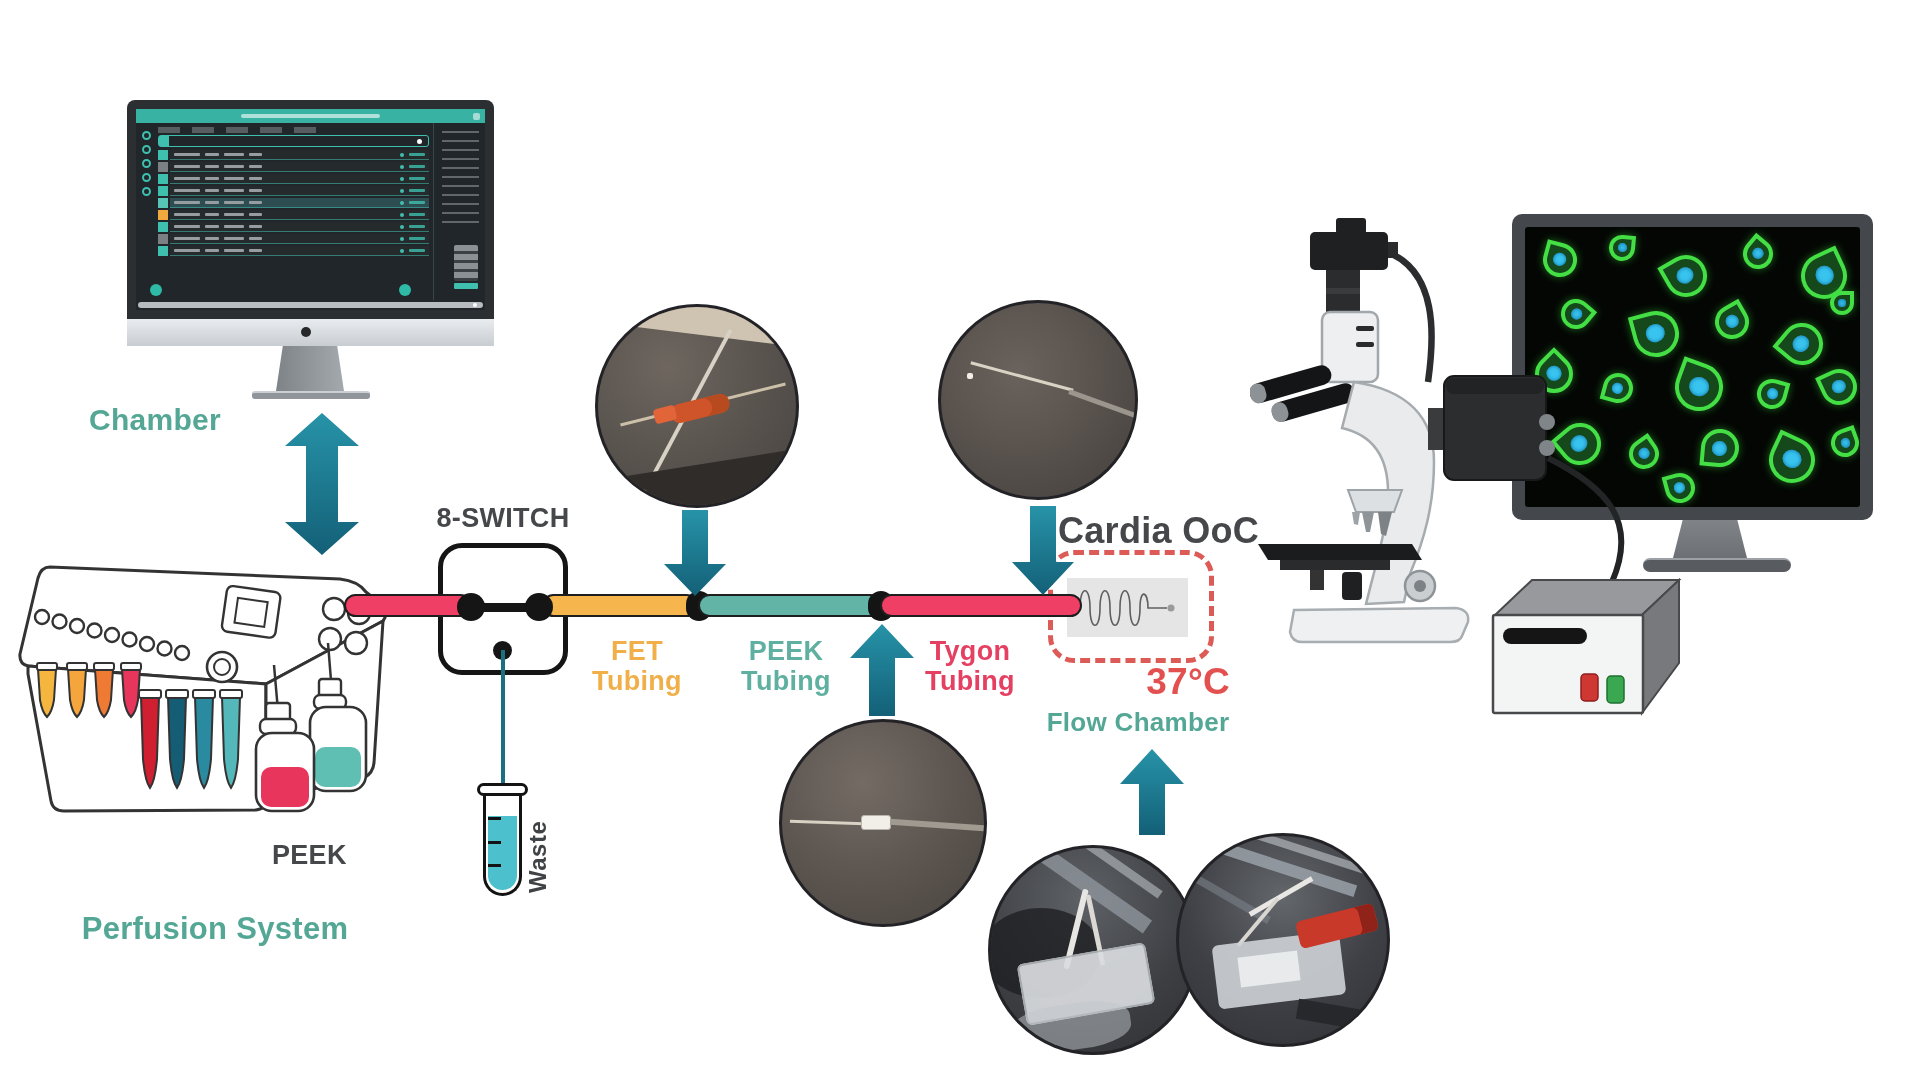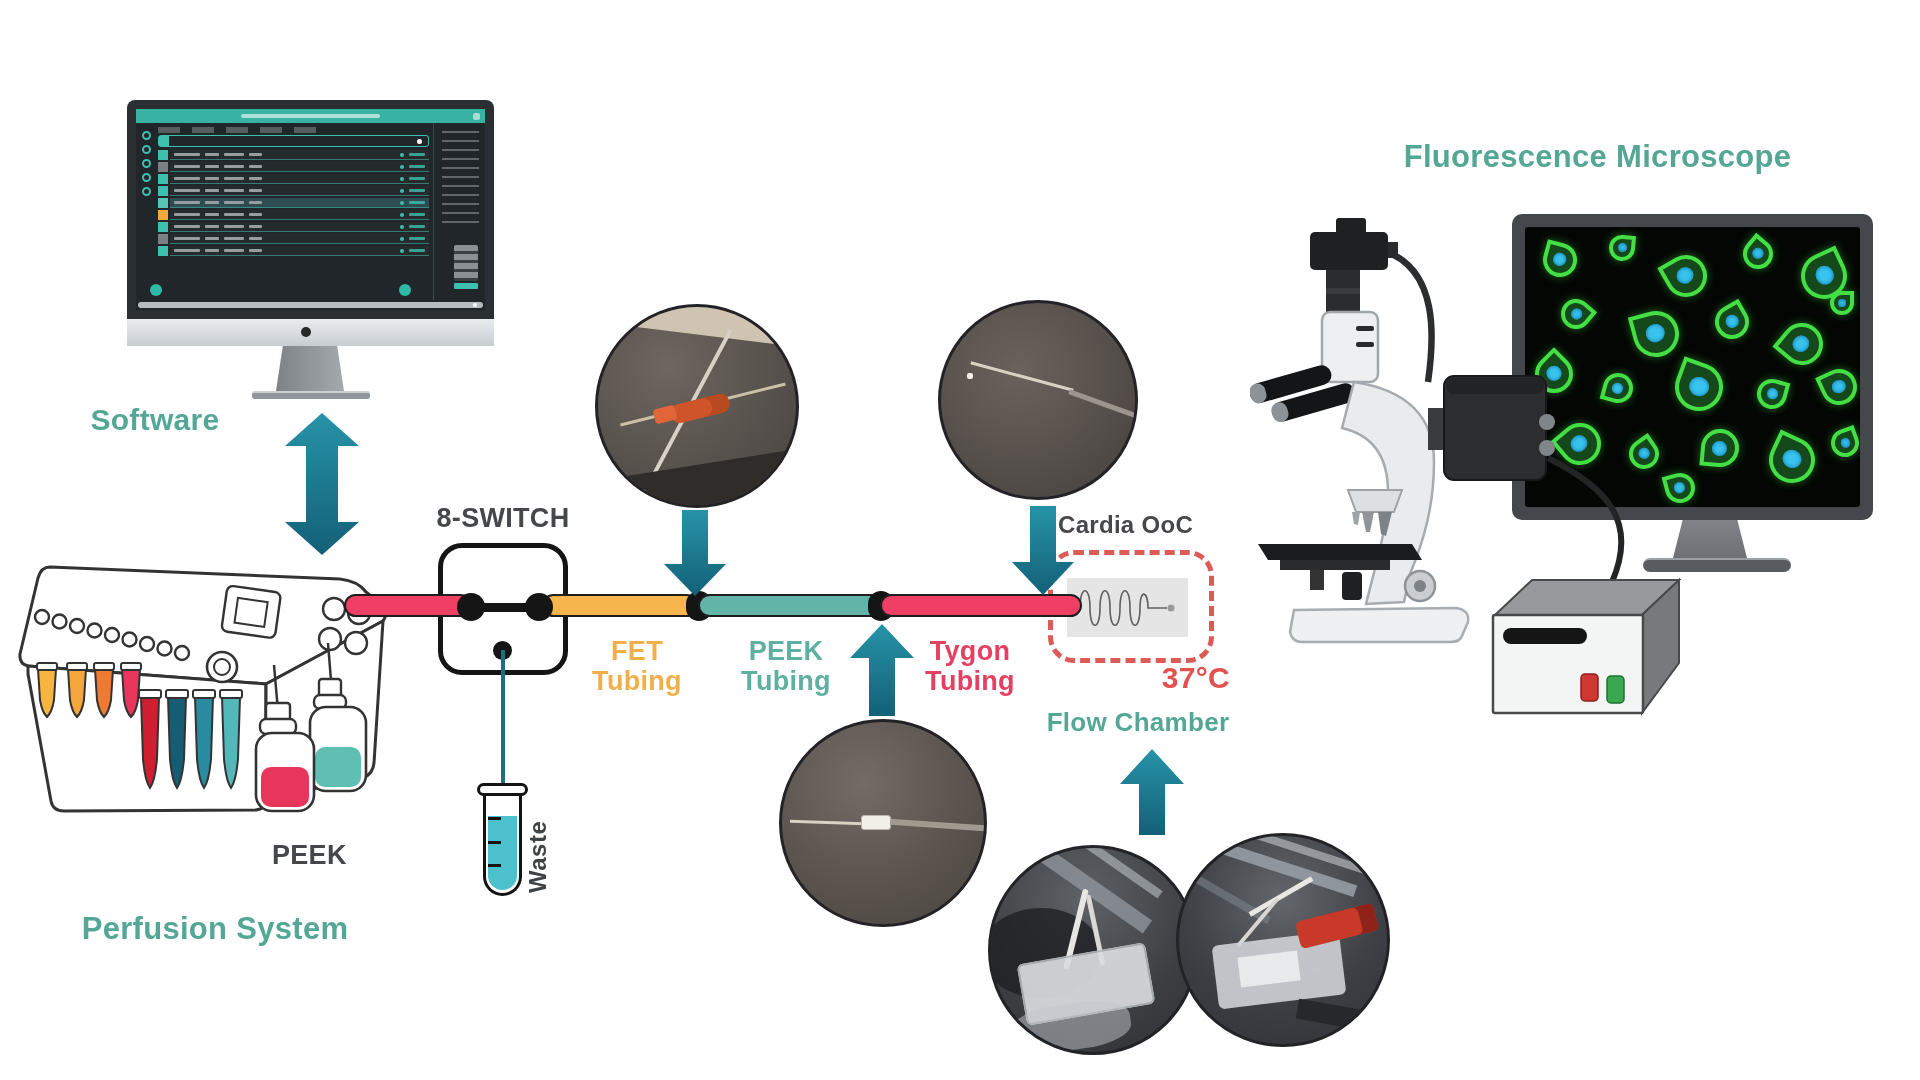--- a/index.html
+++ b/index.html
@@ -247,21 +247,21 @@
       <span class="sw-btn" style="right:74px"></span>
       <div class="sw-scroll"></div>
     </div>
   </div>
   <div class="abs sw-chin">
       <span class="sw-cam"></span>
     </div>
   <div class="abs sw-neck"></div>
   <div class="abs sw-foot"></div>
 
-  <div class="lbl teal center" style="left:40px;top:404px;width:230px;font-size:30px">Software</div>
+  <div class="lbl teal center" style="left:40px;top:404px;width:230px;font-size:30px">Chamber</div>
 
   <svg class="abs" style="left:285px;top:413px" width="74" height="142" viewBox="0 0 74 142">
     <polygon points="37,0 74,33 53,33 53,109 74,109 37,142 0,109 21,109 21,33 0,33" fill="url(#ag)"></polygon>
   </svg>
 
   <svg class="abs" style="left:12px;top:553px" width="392" height="272" viewBox="0 0 392 272">
     <g stroke="#333" stroke-width="3" fill="#fff" stroke-linejoin="round">
       <path d="M38,14 L328,26 Q346,28 354,39 L370,52 Q377,60 371,68 L254,131 L16,113 Q7,111 8,101 L26,25 Q29,14 38,14 Z"></path>
       <path d="M16,113 L254,131 L254,246 Q254,256 244,257 L52,258 Q41,258 39,248 L16,121 Z"></path>
       <path d="M254,131 L371,68 L362,210 Q361,220 352,225 L254,246 Z"></path>
@@ -382,22 +382,22 @@
   <svg class="abs" style="left:1012px;top:506px" width="62" height="89" viewBox="0 0 62 89">
     <polygon points="18,0 44,0 44,56 62,56 31,89 0,56 18,56" fill="url(#ag)"></polygon>
   </svg>
   <svg class="abs" style="left:850px;top:624px" width="64" height="92" viewBox="0 0 64 92">
     <polygon points="32,0 64,34 45,34 45,92 19,92 19,34 0,34" fill="url(#ag)"></polygon>
   </svg>
   <svg class="abs" style="left:1120px;top:749px" width="64" height="86" viewBox="0 0 64 86">
     <polygon points="32,0 64,35 45,35 45,86 19,86 19,35 0,35" fill="url(#ag)"></polygon>
   </svg>
 
-  <div class="lbl dark" style="left:1058px;top:512px;font-size:24px;white-space:nowrap">Cardia OoC</div>
-  <div class="lbl" style="left:1125px;top:662px;width:105px;font-size:30px;color:#e2514f;text-align:right">37°C</div>
+  <div class="lbl dark" style="left:1058px;top:512px;font-size:36px;white-space:nowrap">Cardia OoC</div>
+  <div class="lbl" style="left:1125px;top:662px;width:105px;font-size:37px;color:#e2514f;text-align:right">37°C</div>
   <div class="lbl teal center" style="left:1008px;top:708px;width:260px;font-size:26px">Flow Chamber</div>
 
   <div class="photo ph-a" style="left:595px;top:304px;width:204px;height:204px">
     <div style="left:-20px;top:-14px;width:250px;height:42px;background:#cfc3b1;transform:rotate(7deg)"></div>
     <div style="left:86px;top:12px;width:4px;height:190px;background:#d8d2c6;transform:rotate(28deg)"></div>
     <div style="left:-30px;top:158px;width:260px;height:60px;background:#2f2c2a;transform:rotate(-9deg)"></div>
     <div style="left:20px;top:96px;width:170px;height:3px;background:#cdc0a8;transform:rotate(-14deg)"></div>
     <div style="left:72px;top:92px;width:60px;height:19px;background:#cf5429;border-radius:9px;transform:rotate(-14deg);box-shadow:inset -18px 0 0 #b84a20"></div>
     <div style="left:56px;top:100px;width:22px;height:15px;background:#e2653a;border-radius:4px;transform:rotate(-14deg)"></div>
   </div>
@@ -429,21 +429,20 @@
     <div style="left:70px;top:12px;width:120px;height:8px;background:#c3c8cd;opacity:.6;transform:rotate(18deg)"></div>
     <div style="left:6px;top:58px;width:90px;height:8px;background:#7b828a;opacity:.6;transform:rotate(30deg)"></div>
     <div style="left:66px;top:58px;width:72px;height:5px;background:#e9e7e3;transform:rotate(-30deg)"></div>
     <div style="left:48px;top:84px;width:62px;height:4px;background:#d9d6d1;transform:rotate(-50deg)"></div>
     <div style="left:36px;top:102px;width:128px;height:64px;background:#ced2d6;opacity:.9;border-radius:6px;transform:rotate(-7deg)"></div>
     <div style="left:60px;top:118px;width:60px;height:30px;background:#eceeef;opacity:.9;transform:rotate(-7deg)"></div>
     <div style="left:118px;top:76px;width:80px;height:28px;background:#c8392a;border-radius:6px;transform:rotate(-14deg);box-shadow:inset -16px 0 0 #8f2219"></div>
     <div style="left:118px;top:168px;width:62px;height:20px;background:#26282b;transform:rotate(10deg)"></div>
   </div>
 
-  <div class="lbl teal center" style="left:1330px;top:140px;width:535px;font-size:31px">Fluorescence Microscope</div>
 
   <div class="abs fm-bezel">
     <div class="fm-screen">
         <div class="cell" style="left: 18px; top: 16px; width: 34px; height: 34px; transform: rotate(15deg);"></div>
         <div class="cell" style="left: 84px; top: 8px; width: 26px; height: 26px; transform: rotate(95deg);"></div>
         <div class="cell" style="left: 140px; top: 28px; width: 42px; height: 42px; transform: rotate(-30deg);"></div>
         <div class="cell" style="left: 218px; top: 12px; width: 30px; height: 30px; transform: rotate(40deg);"></div>
         <div class="cell" style="left: 276px; top: 26px; width: 46px; height: 46px; transform: rotate(65deg);"></div>
         <div class="cell" style="left: 36px; top: 72px; width: 30px; height: 30px; transform: rotate(130deg);"></div>
         <div class="cell" style="left: 108px; top: 84px; width: 46px; height: 46px; transform: rotate(-15deg);"></div>

